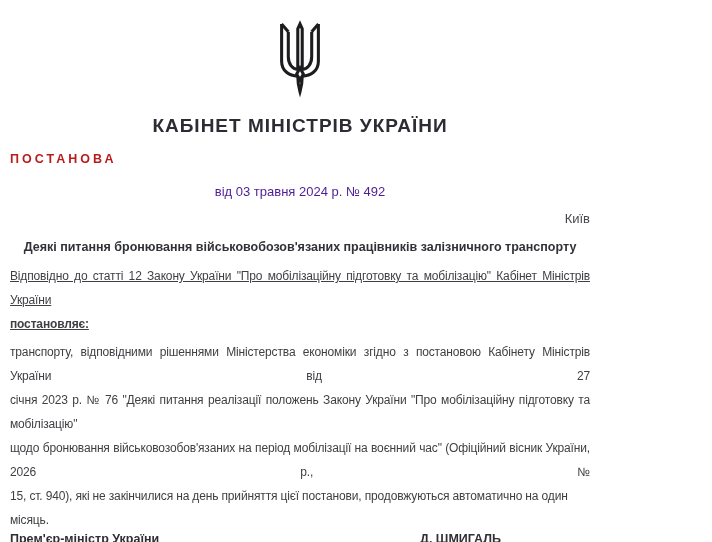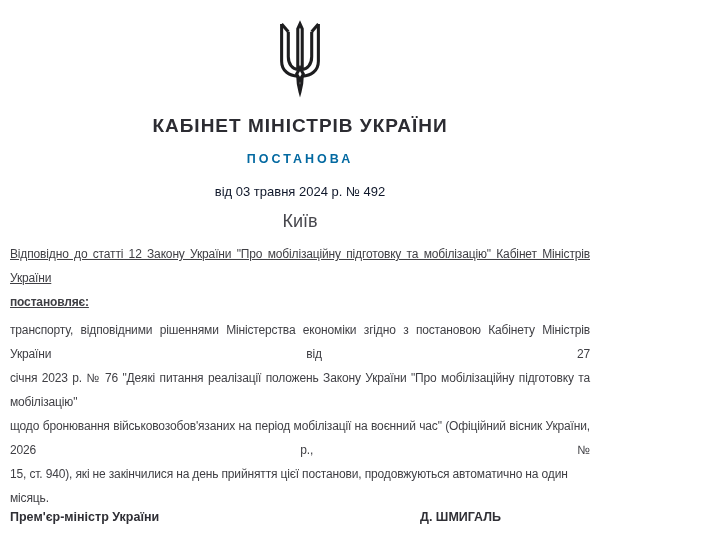--- a/index.html
+++ b/index.html
@@ -30,36 +30,36 @@
   .org {
     margin-top: 17px;
     text-align: center;
     font-size: 19px;
     font-weight: 700;
     letter-spacing: 1px;
     color: #2c2c32;
   }
   .doctype {
     margin-top: 15px;
-    text-align: center;
+    text-align: left;
     font-size: 12.5px;
     font-weight: 700;
     letter-spacing: 3px;
-    color: #0369a1;
+    color: #b91c1c;
   }
   .dateline {
     margin-top: 18px;
     text-align: center;
     font-size: 13px;
-    color: #0f172a;
+    color: #4c1d95;
   }
   .city {
     margin-top: 12px;
-    text-align: center;
-    font-size: 18px;
+    text-align: right;
+    font-size: 13px;
     color: #47474d;
   }
   .doc-title {
     margin-top: 14px;
     text-align: center;
     font-size: 12.5px;
     font-weight: 700;
     color: #313137;
   }
   .para {
@@ -119,20 +119,21 @@
   </div>
 
   <div class="org">КАБІНЕТ МІНІСТРІВ УКРАЇНИ</div>
 
   <div class="doctype">ПОСТАНОВА</div>
 
   <div class="dateline">від 03 травня 2024 р. № 492</div>
 
   <div class="city">Київ</div>
 
+  <div class="doc-title">Деякі питання бронювання військовобозов'язаних працівників залізничного транспорту</div>
 
   <div class="para intro">
     <div class="line-just">Відповідно до статті 12 Закону України "Про мобілізаційну підготовку та мобілізацію" Кабінет Міністрів України</div>
     <div class="line-left bold">постановляє:</div>
   </div>
 
   <div class="para main">
     <div class="line-just">транспорту, відповідними рішеннями Міністерства економіки згідно з постановою Кабінету Міністрів України від 27</div>
     <div class="line-just">січня 2023 р. № 76 "Деякі питання реалізації положень Закону України "Про мобілізаційну підготовку та мобілізацію"</div>
     <div class="line-just">щодо бронювання військовозобов'язаних на період мобілізації на воєнний час" (Офіційний вісник України, 2026 р., №</div>

